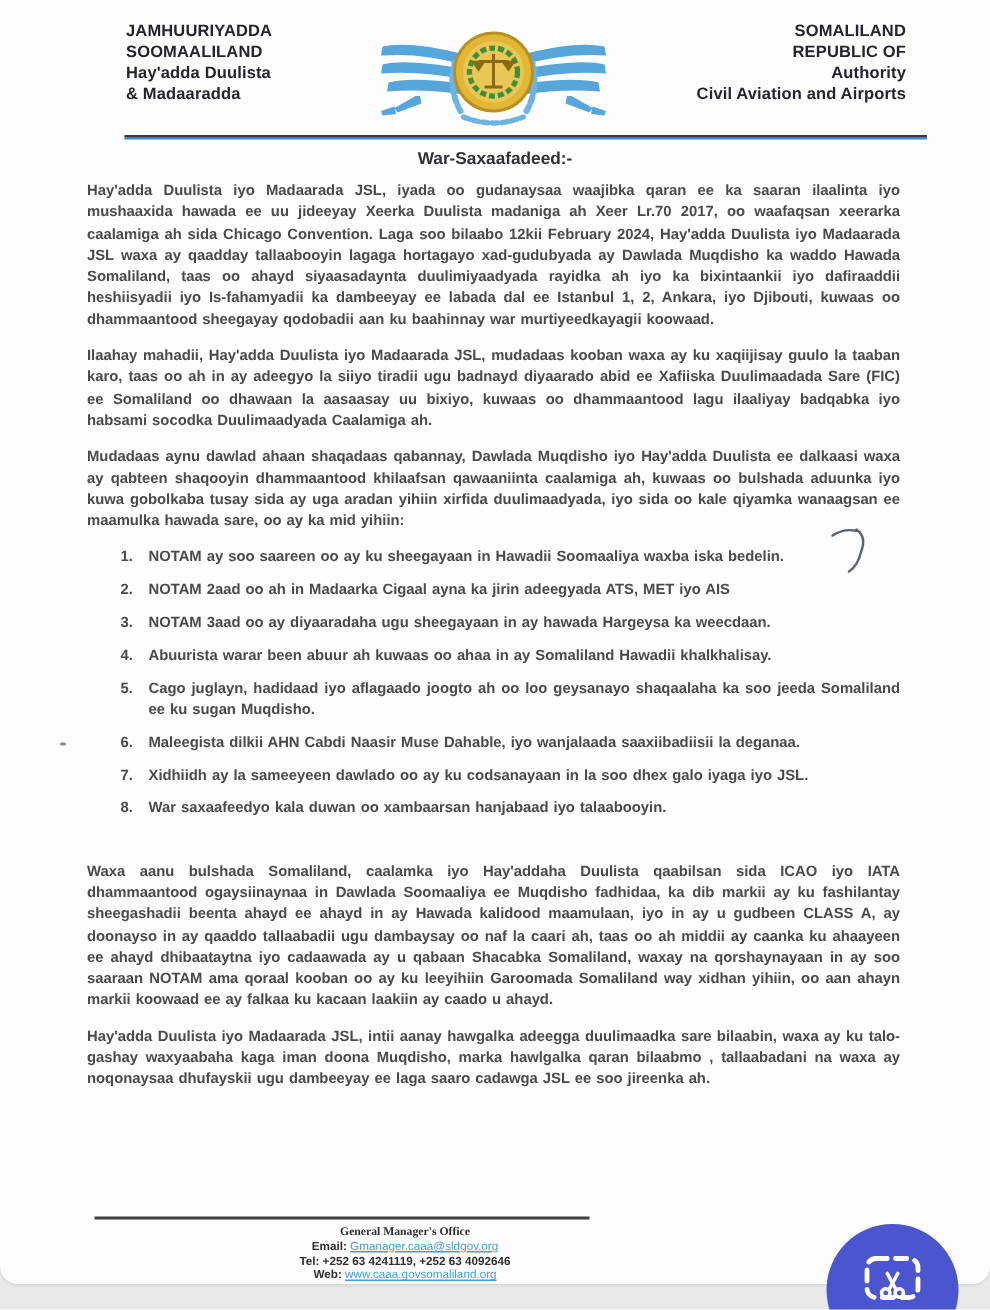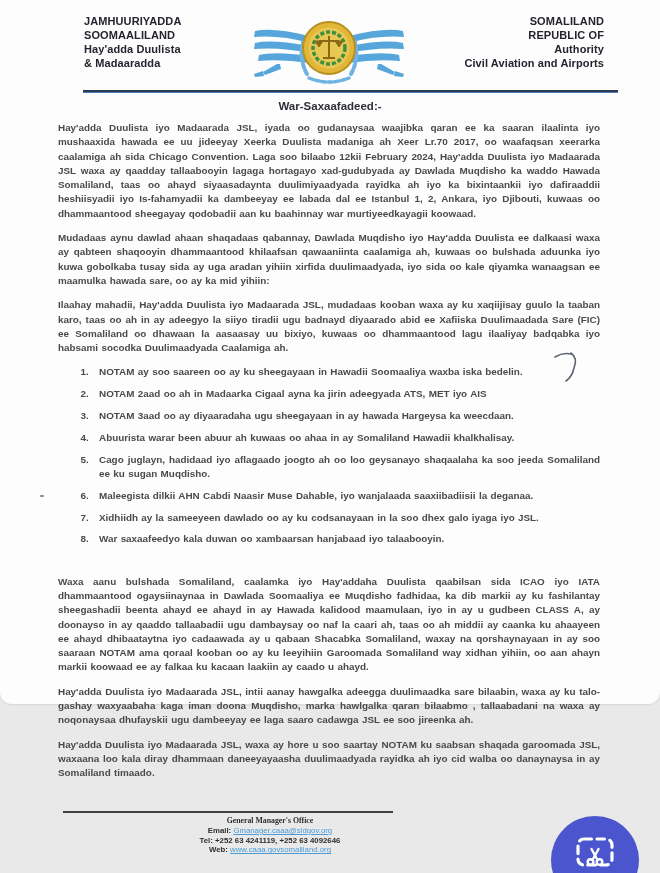--- a/index.html
+++ b/index.html
@@ -2,21 +2,21 @@
 <html><head>
 <meta charset="utf-8">
 <style>
   html,body{margin:0;padding:0;}
   body{
     width:660px;height:873px;overflow:hidden;position:relative;
     background:#e9e9ea;
     font-family:"Liberation Sans","DejaVu Sans",sans-serif;
   }
   .page{
-    position:absolute;left:0;top:0;width:660px;height:704px;
+    position:absolute;left:0;top:0;width:660px;height:856px;
     background:#fdfdfd;border-radius:0 0 12px 12px;
     box-shadow:0 1px 2px rgba(0,0,0,.08);
   }
   
   .header{
     display:flex;justify-content:space-between;align-items:flex-start;
     padding:14px 56px 2px 84px;
   }
   .hdr-left,.hdr-right{
     font-weight:700;color:#23242e;font-size:11px;line-height:14px;letter-spacing:.1px;
@@ -138,41 +138,40 @@
 
   <div class="rule"></div>
 
   <div class="doc-title">War-Saxaafadeed:-</div>
 
   <div class="content">
 
     <div>
 
     <p>Hay'adda Duulista iyo Madaarada JSL, iyada oo gudanaysaa waajibka qaran ee ka saaran ilaalinta iyo mushaaxida hawada ee uu jideeyay Xeerka Duulista madaniga ah Xeer Lr.70 2017, oo waafaqsan xeerarka caalamiga ah sida Chicago Convention.  Laga soo bilaabo 12kii February 2024, Hay'adda Duulista iyo Madaarada JSL waxa ay qaadday tallaabooyin lagaga hortagayo xad-gudubyada ay Dawlada Muqdisho ka waddo Hawada Somaliland, taas oo ahayd siyaasadaynta duulimiyaadyada rayidka ah iyo ka bixintaankii iyo dafiraaddii heshiisyadii iyo Is-fahamyadii ka dambeeyay ee  labada dal ee Istanbul 1, 2, Ankara, iyo Djibouti, kuwaas oo dhammaantood sheegayay qodobadii aan ku baahinnay war murtiyeedkayagii koowaad.</p>
+        <p>Ilaahay mahadii, Hay'adda Duulista iyo Madaarada JSL, mudadaas kooban waxa ay ku xaqiijisay guulo la taaban karo, taas oo ah in ay adeegyo la siiyo tiradii ugu badnayd diyaarado abid ee Xafiiska Duulimaadada Sare (FIC) ee Somaliland oo dhawaan la aasaasay uu bixiyo, kuwaas oo dhammaantood lagu ilaaliyay badqabka iyo habsami socodka Duulimaadyada Caalamiga ah.</p>
         <p>Mudadaas aynu dawlad ahaan shaqadaas qabannay, Dawlada Muqdisho iyo Hay'adda Duulista ee dalkaasi waxa ay qabteen shaqooyin dhammaantood khilaafsan qawaaniinta caalamiga ah, kuwaas oo bulshada aduunka iyo kuwa gobolkaba tusay sida ay uga aradan yihiin xirfida duulimaadyada, iyo sida oo kale qiyamka wanaagsan ee maamulka hawada sare, oo ay ka mid yihiin:</p>
-        <p>Ilaahay mahadii, Hay'adda Duulista iyo Madaarada JSL, mudadaas kooban waxa ay ku xaqiijisay guulo la taaban karo, taas oo ah in ay adeegyo la siiyo tiradii ugu badnayd diyaarado abid ee Xafiiska Duulimaadada Sare (FIC) ee Somaliland oo dhawaan la aasaasay uu bixiyo, kuwaas oo dhammaantood lagu ilaaliyay badqabka iyo habsami socodka Duulimaadyada Caalamiga ah.</p>
       </div>
 
     <ol class="demands">
 
     <li>NOTAM ay soo saareen oo ay ku sheegayaan in Hawadii Soomaaliya waxba iska bedelin.</li>
         <li>NOTAM 2aad oo ah in Madaarka Cigaal ayna ka jirin adeegyada ATS, MET iyo AIS</li>
         <li>NOTAM 3aad oo ay diyaaradaha ugu sheegayaan in ay hawada Hargeysa ka weecdaan.</li>
         <li>Abuurista warar been abuur ah kuwaas oo ahaa in ay Somaliland Hawadii khalkhalisay.</li>
         <li>Cago juglayn, hadidaad iyo aflagaado joogto ah oo loo geysanayo shaqaalaha ka soo jeeda Somaliland ee ku sugan Muqdisho.</li>
         <li>Maleegista dilkii AHN Cabdi Naasir Muse Dahable, iyo wanjalaada saaxiibadiisii la deganaa.</li>
         <li>Xidhiidh ay la sameeyeen dawlado oo ay ku codsanayaan in la soo dhex galo iyaga iyo JSL.</li>
         <li>War saxaafeedyo kala duwan oo xambaarsan hanjabaad iyo talaabooyin.</li>
       </ol>
 
     <div>
 
     <p>Waxa aanu bulshada Somaliland, caalamka iyo Hay'addaha Duulista qaabilsan sida ICAO iyo IATA dhammaantood ogaysiinaynaa in Dawlada Soomaaliya ee Muqdisho fadhidaa, ka dib markii ay ku fashilantay sheegashadii beenta ahayd ee ahayd in ay Hawada kalidood maamulaan, iyo in ay u gudbeen CLASS A, ay doonayso in ay qaaddo tallaabadii ugu dambaysay oo naf la caari ah, taas oo ah middii ay caanka ku ahaayeen ee ahayd dhibaataytna iyo cadaawada ay u qabaan Shacabka Somaliland, waxay na qorshaynayaan in ay soo saaraan NOTAM ama qoraal kooban oo ay ku leeyihiin Garoomada Somaliland way xidhan yihiin, oo aan ahayn markii koowaad ee ay falkaa ku kacaan laakiin ay caado u ahayd.</p>
         <p>Hay'adda Duulista iyo Madaarada JSL, intii aanay hawgalka adeegga duulimaadka sare bilaabin, waxa ay ku talo-gashay waxyaabaha kaga iman doona Muqdisho, marka hawlgalka qaran bilaabmo , tallaabadani na waxa ay noqonaysaa dhufayskii ugu dambeeyay ee laga saaro cadawga JSL ee soo jireenka ah.</p>
-        <p>Hay'adda Duulista iyo Madaarada JSL, waxa ay hore u soo saartay NOTAM ku saabsan shaqada garoomada JSL, waxaana loo kala diray dhammaan daneeyayaasha duulimaadyada rayidka ah iyo cid walba oo danaynaysa in ay Somaliland timaado.</p>
       </div>
 
   </div>
 
   <div class="footer-line"></div>
 
   <div class="footer-block">
     <div class="office">General Manager's Office</div>
     <div>
       <span class="lbl">Email:</span>

